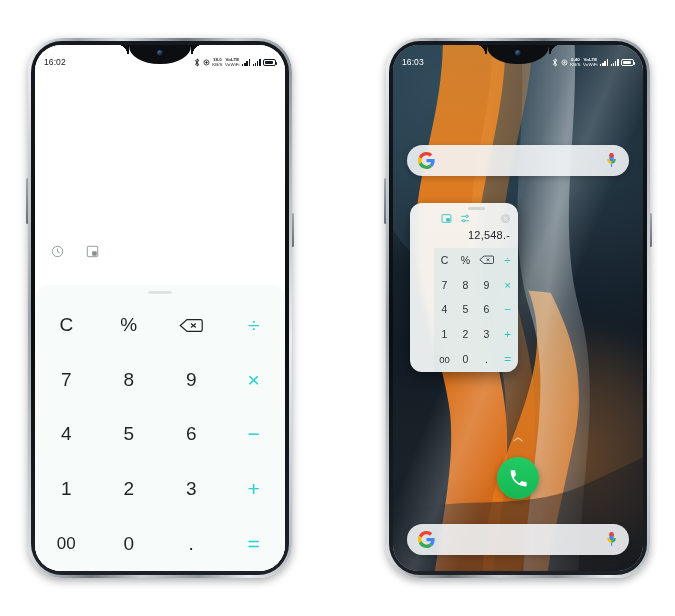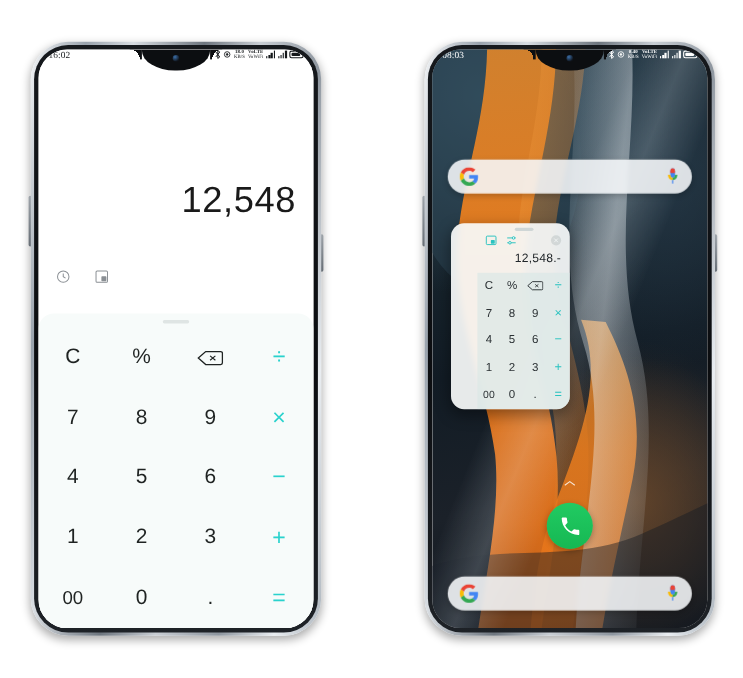--- a/index.html
+++ b/index.html
@@ -54,23 +54,23 @@
     width:6px; height:6px; border-radius:50%;
     background: radial-gradient(circle at 35% 30%, #3b6ea8, #10161f 70%);
     z-index:31;
   }
   
   .sbtn { position:absolute; background:linear-gradient(180deg,#b9c0c7,#79818a); border-radius:2px; }
 
   
   .statusbar {
     position:absolute; top:0; left:0; right:0; height:22px;
-    display:flex; align-items:flex-start; justify-content:space-between;
+    display:flex; align-items:flex-end; justify-content:space-between;
     padding: 0 9px; z-index: 25;
-    font-size: 8.5px; letter-spacing: .1px; font-family: Liberation Serif, serif;
+    font-size: 8.5px; letter-spacing: .1px;
   }
   .st-time { font-weight: 400; }
   .st-icons { display:flex; align-items:center; gap:2.5px; }
   .si { display:block; }
   .bars { display:flex; align-items:flex-end; gap:.8px; height:7px; }
   .bars i { display:block; width:1.4px; background:currentColor; }
   .bars i:nth-child(1){height:2px}
   .bars i:nth-child(2){height:3.4px}
   .bars i:nth-child(3){height:5px}
   .bars i:nth-child(4){height:7px}
@@ -257,21 +257,20 @@
             </div>
           <div class="batt">
               <div class="fill"></div>
             </div>
         </div>
       </div>
 
       <div class="calc-app">
 
 
-        <div class="calc-result">12,548</div>
 
         <div class="calc-tools">
           <svg class="tool-ic" viewBox="0 0 20 20" fill="none" stroke="currentColor" stroke-width="1.4">
             <circle cx="10" cy="10" r="8"></circle>
               <path d="M10 5.5V10l3.2 2"></path>
           </svg>
           <svg class="tool-ic" viewBox="0 0 20 20" fill="none" stroke="currentColor" stroke-width="1.4">
             <rect x="2" y="2" width="16" height="16" rx="1.5"></rect>
             <rect x="9.5" y="9.5" width="7" height="7" rx="1" fill="currentColor" stroke="none"></rect>
           </svg>
@@ -358,21 +357,21 @@
                    C 126 268, 102 224, 110 168 C 118 110, 140 56, 132 -10 Z" fill="url(#org2)" opacity=".55"></path>
           <path d="M130 250 C 150 300, 128 350, 108 404 C 92 446, 88 500, 86 560 L 140 560
                    C 146 492, 162 430, 172 380 C 182 328, 168 288, 150 252 Z" fill="url(#org)" opacity=".82"></path>
           <path d="M118 -10 C 138 90, 104 180, 132 270 C 158 352, 118 450, 126 560
                    L 176 560 C 168 448, 200 356, 176 268 C 152 180, 182 86, 168 -10 Z" fill="url(#hazeG)"></path>
           <path d="M0 455 C 60 430, 120 452, 180 425 C 215 410, 240 395, 264 388 L 264 540 L 0 540 Z" fill="#141b23" opacity=".45"></path>
         </svg>
         <div class="sheen"></div>
 
         <div class="statusbar" style="color:#ffffff;">
-          <div class="st-time">08:03</div>
+          <div class="st-time">16:03</div>
           <div class="st-icons">
             <svg class="si" width="6" height="9" viewBox="0 0 6 10" fill="none" stroke="currentColor" stroke-width="1">
               <path d="M1 2.5 L5 7.5 L3 9 V1 L5 2.5 L1 7.5"></path>
             </svg>
             <svg class="si" width="7" height="7" viewBox="0 0 10 10" fill="none" stroke="currentColor" stroke-width="1.1">
               <circle cx="5" cy="5" r="3.6"></circle>
                 <circle cx="5" cy="5" r="1.1" fill="currentColor"></circle>
             </svg>
             <div class="netlbl">
               <b>0.40</b>

